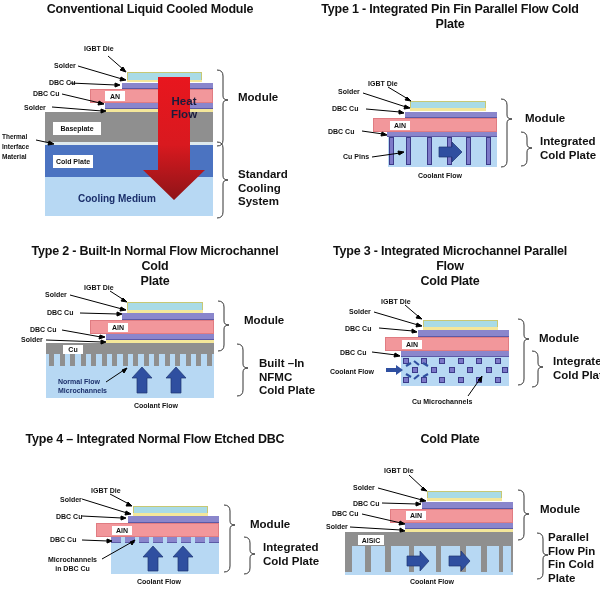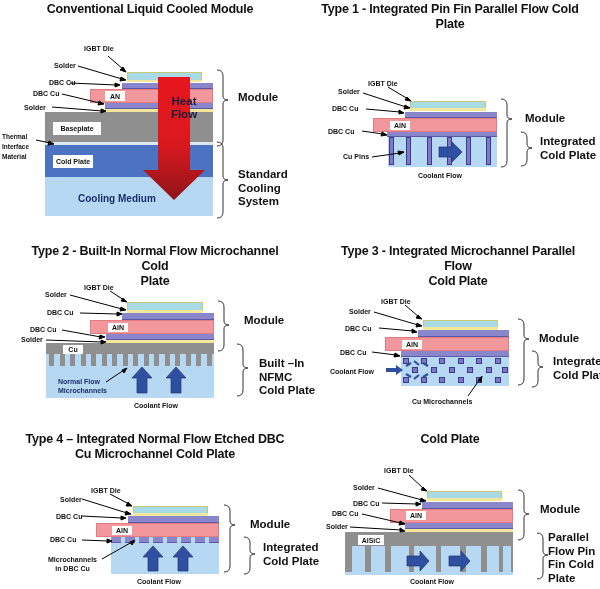--- a/index.html
+++ b/index.html
@@ -225,21 +225,21 @@
   </svg>
   <div class="big" style="left:244px;top:314px;">Module</div>
   <div class="big" style="left:259px;top:357px;">
     <div>Built –In</div>
     <div>NFMC</div>
     <div>Cold Plate</div>
   </div>
 </div>
 
 <div>
-  <div class="title" style="left:328px;top:244px;width:260px;">
+  <div class="title" style="left:320px;top:244px;width:260px;">
     <div>Type 3 - Integrated Microchannel Parallel Flow</div>
     <div>Cold Plate</div>
   </div>
   <div class="box die" style="left:423px;top:320px;width:75px;height:10px;"></div>
   <div class="box sold" style="left:423px;top:327px;width:75px;height:3px;"></div>
   <div class="box cu" style="left:418px;top:330px;width:91px;height:7px;"></div>
   <div class="box aln" style="left:385px;top:337px;width:124px;height:14px;"></div>
   <div class="tag" style="left:402px;top:340px;width:20px;height:9px;">AlN</div>
   <div class="box cu" style="left:401px;top:351px;width:108px;height:6px;"></div>
   <div class="box cool" style="left:401px;top:357px;width:108px;height:29px;"></div>
@@ -304,21 +304,20 @@
   <div class="big" style="left:539px;top:332px;">Module</div>
   <div class="big" style="left:553px;top:355px;">
     <div>Integrated</div>
     <div>Cold Plate</div>
   </div>
 </div>
 
 <div>
   <div class="title" style="left:20px;top:432px;width:270px;">
     <div>Type 4 – Integrated Normal Flow Etched DBC</div>
-    <div>Cu Microchannel Cold Plate</div>
   </div>
   <div class="box die" style="left:133px;top:506px;width:75px;height:10px;"></div>
   <div class="box sold" style="left:133px;top:513px;width:75px;height:3px;"></div>
   <div class="box cu" style="left:128px;top:516px;width:91px;height:7px;"></div>
   <div class="box aln" style="left:96px;top:523px;width:123px;height:14px;"></div>
   <div class="tag" style="left:112px;top:526px;width:20px;height:9px;">AlN</div>
   <div class="box cool" style="left:111px;top:537px;width:108px;height:37px;"></div>
   <div id="t4ch">
       <div class="box cu" style="left:111px;top:537px;width:10px;height:6px;"></div>
       <div class="box cu" style="left:125px;top:537px;width:10px;height:6px;"></div>

